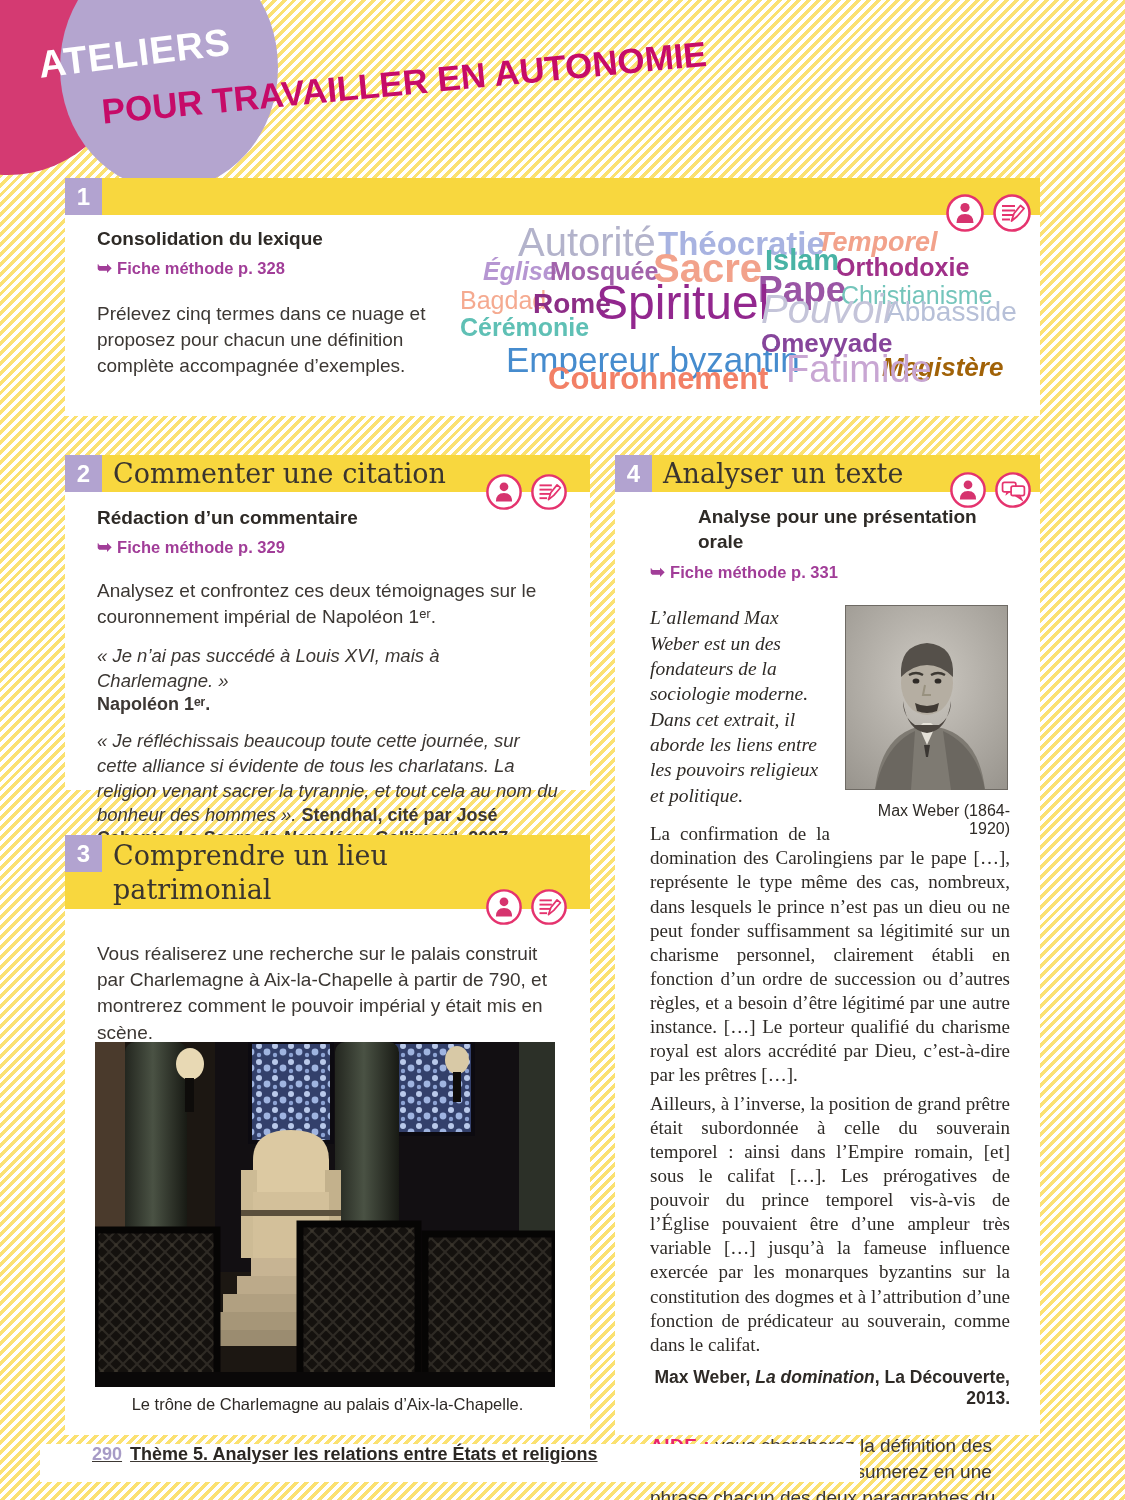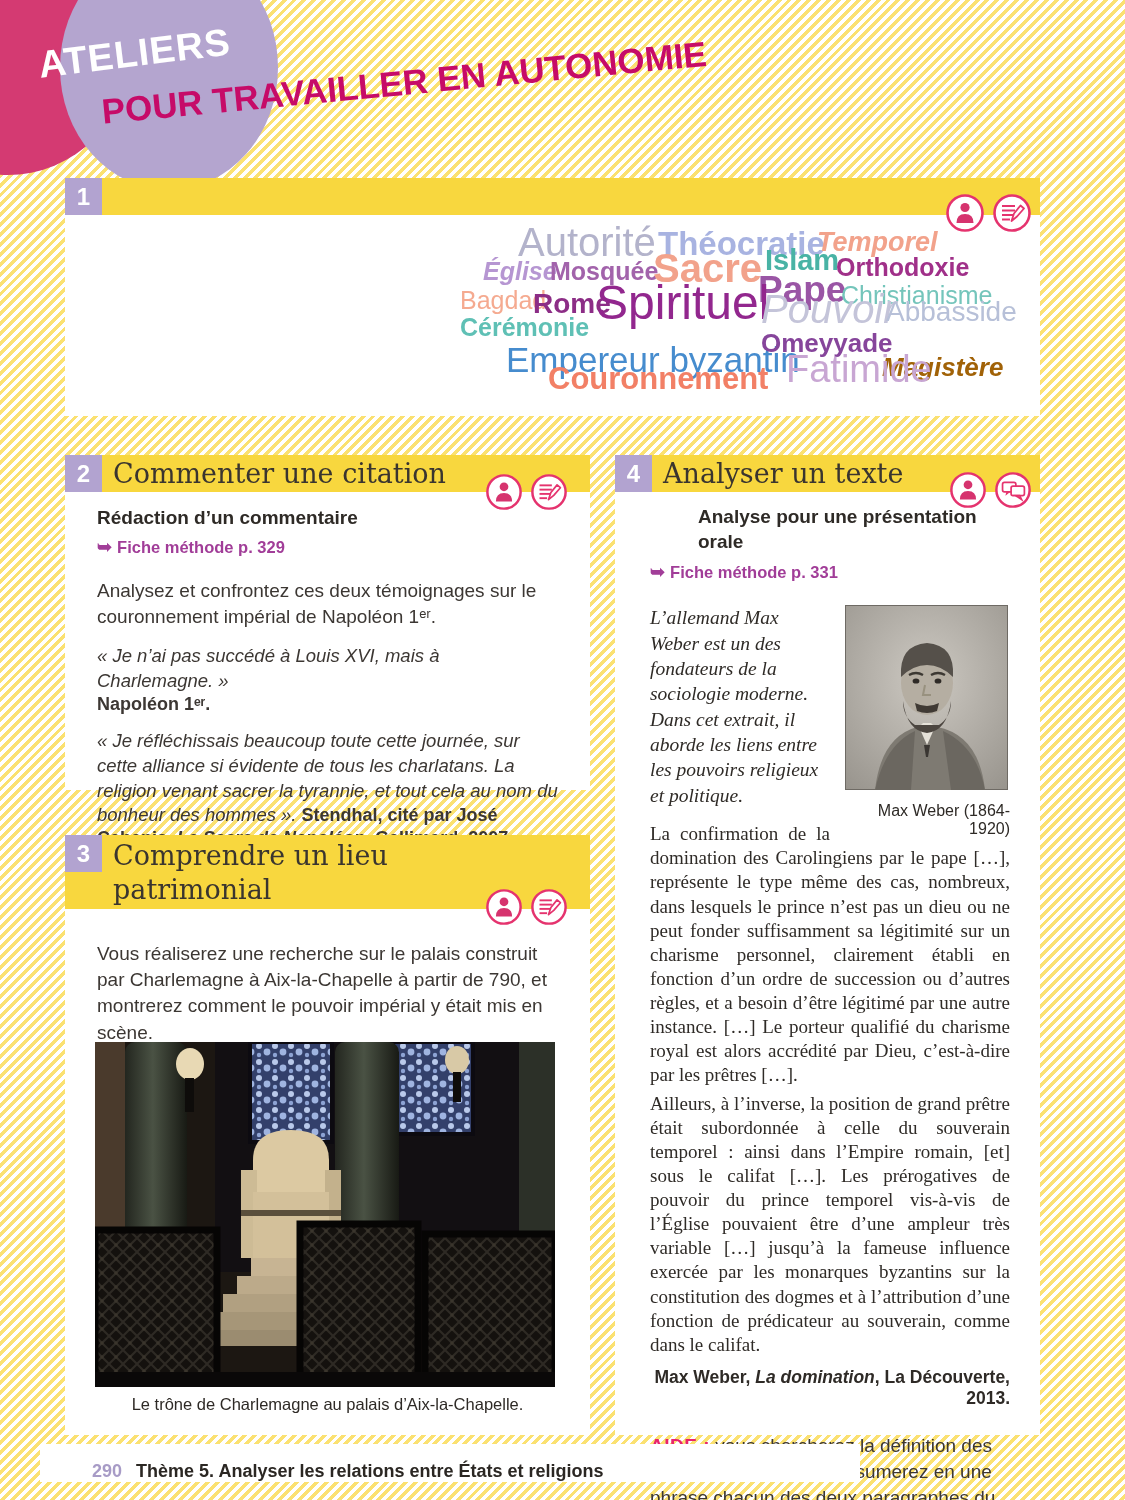--- a/index.html
+++ b/index.html
@@ -34,21 +34,21 @@
   .quote-i{font-style:italic;font-size:18.5px;line-height:1.34;color:#3c3733;}
   .attr-b{font-weight:bold;font-size:18px;}
   .serif-block{font-family:"Liberation Serif", serif;font-size:19px;line-height:1.27;text-align:justify;color:#2f2b27;}
   .serif-intro{font-family:"Liberation Serif", serif;font-style:italic;font-size:19.5px;line-height:1.3;text-align:left;color:#2f2b27;}
   .source-line{font-size:17.5px;font-weight:bold;text-align:right;margin-top:10px;color:#2e2a26;}
   .aide{font-size:19px;line-height:1.38;margin-top:24px;}
   .aide .aide-lbl{color:#e8256d;font-weight:bold;letter-spacing:.5px;}
   .caption{font-size:16.5px;color:#2e2a26;text-align:right;}
   
   #footer{position:absolute;left:40px;top:1444px;width:820px;height:38px;background:#ffffff;
-    display:flex;align-items:flex-end;gap:14px;padding-left:52px;box-sizing:border-box;}
+    display:flex;align-items:flex-start;gap:8px;padding-left:52px;box-sizing:border-box;text-decoration:underline;}
   #footer .pg{color:#a79bc6;font-weight:bold;font-size:18px;}
   #footer .ft{color:#2b2723;font-weight:bold;font-size:18px;}
 </style>
 </head>
 <body>
 
 <div id="page">
 
   <div class="deco-circle-pink"></div>
   <div class="deco-circle-purple"></div>
@@ -67,20 +67,25 @@
       <svg width="40" height="40" viewBox="0 0 40 40">
         <circle cx="20" cy="20" r="17.5" fill="#fff" stroke="#e5336e" stroke-width="2.6"></circle>
         <g stroke="#e5336e" stroke-width="2">
             <line x1="10" y1="13" x2="23" y2="13"></line>
             <line x1="10" y1="17.5" x2="23" y2="17.5"></line>
             <line x1="10" y1="22" x2="23" y2="22"></line>
             <line x1="10" y1="26.5" x2="18" y2="26.5"></line>
           </g>
         <path d="M19.5 28 L22 20.5 L28.5 12.5 L32 15.5 L25 23.5 Z" fill="#fff" stroke="#e5336e" stroke-width="1.8" stroke-linejoin="round"></path>
       </svg>
+    </div>
+    <div style="position:absolute;left:32px;top:50px;width:350px;">
+      <div class="sub-b">Consolidation du lexique</div>
+      <div class="fiche"><span class="arr">➥</span><span>Fiche méthode p. 328</span></div>
+      <div class="body-txt" style="margin-top:22px;">Prélevez cinq termes dans ce nuage et proposez pour chacun une définition complète accompagnée d’exemples.</div>
     </div>
     <div id="wordcloud">
         <span style="left: 63px; top: 0px; font-size: 40px; color: rgb(179, 179, 203); font-weight: 300;">Autorité</span>
         <span style="left: 203px; top: 5px; font-size: 33px; color: rgb(168, 179, 225); font-weight: 700;">Théocratie</span>
         <span style="left: 362px; top: 7px; font-size: 27px; color: rgb(242, 162, 139); font-weight: 700; font-style: italic;">Temporel</span>
         <span style="left: 28px; top: 37px; font-size: 25px; color: rgb(182, 150, 210); font-weight: 700; font-style: italic;">Église</span>
         <span style="left: 95px; top: 37px; font-size: 25px; color: rgb(162, 99, 171); font-weight: 700;">Mosquée</span>
         <span style="left: 198px; top: 26px; font-size: 40px; color: rgb(242, 162, 139); font-weight: 700;">Sacre</span>
         <span style="left: 310px; top: 24px; font-size: 29px; color: rgb(73, 179, 165); font-weight: 600;">Islam</span>
         <span style="left: 381px; top: 33px; font-size: 25px; color: rgb(160, 48, 137); font-weight: 700;">Orthodoxie</span>

